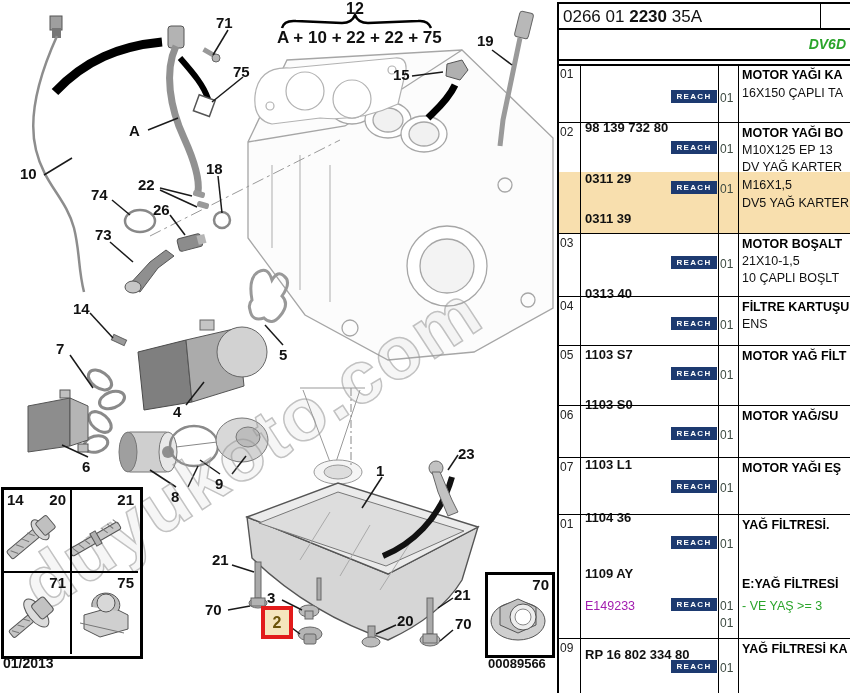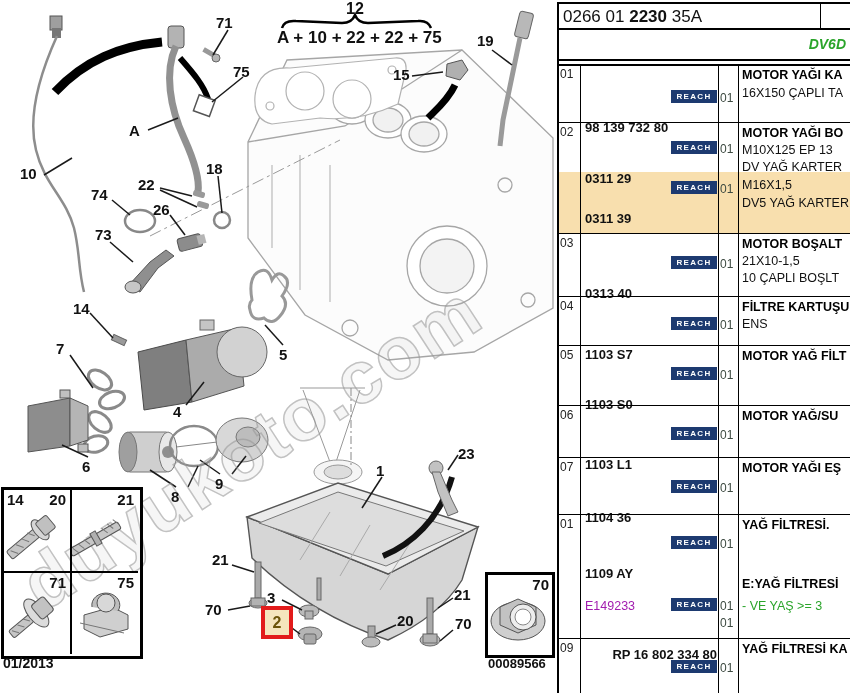--- a/index.html
+++ b/index.html
@@ -385,21 +385,21 @@
   <div class="cellnum" style="left:560px;top:517px">01</div>
   <div class="pn" style="left:585px;top:536px">1109 AY</div>
   <div class="reach" style="left:671px;top:536px">REACH</div>
   <div class="qty" style="left:720px;top:537px">01</div>
   <div class="d1" style="left:742px;top:518px">YAĞ FİLTRESİ.</div>
   <div class="d1" style="left:742px;top:577px">E:YAĞ FİLTRESİ</div>
   <div class="d2 it gray" style="left:585px;top:599px">E149233</div>
   <div class="reach" style="left:671px;top:598px">REACH</div>
   <div class="qty" style="left:720px;top:599px">01</div>
   <div class="d2 it green" style="left:742px;top:599px">- VE YAŞ &gt;= 3</div>
-  <div class="pn it" style="left:585px;top:617px;width:132px;text-align:right">RP 16 802 334 80</div>
+  <div class="pn it" style="left:585px;top:617px;width:132px;text-align:left">RP 16 802 334 80</div>
   <div class="qty" style="left:720px;top:616px">01</div>
 
   <div class="rowhit" style="top:638px;height:55px"></div>
   <div class="cellnum" style="left:560px;top:641px">09</div>
   <div class="pn" style="left:585px;top:660px">1103 K4</div>
   <div class="reach" style="left:671px;top:660px">REACH</div>
   <div class="qty" style="left:720px;top:661px">01</div>
   <div class="d1" style="left:742px;top:642px">YAĞ FİLTRESİ KA</div>
 
   <div id="grid-lines">

